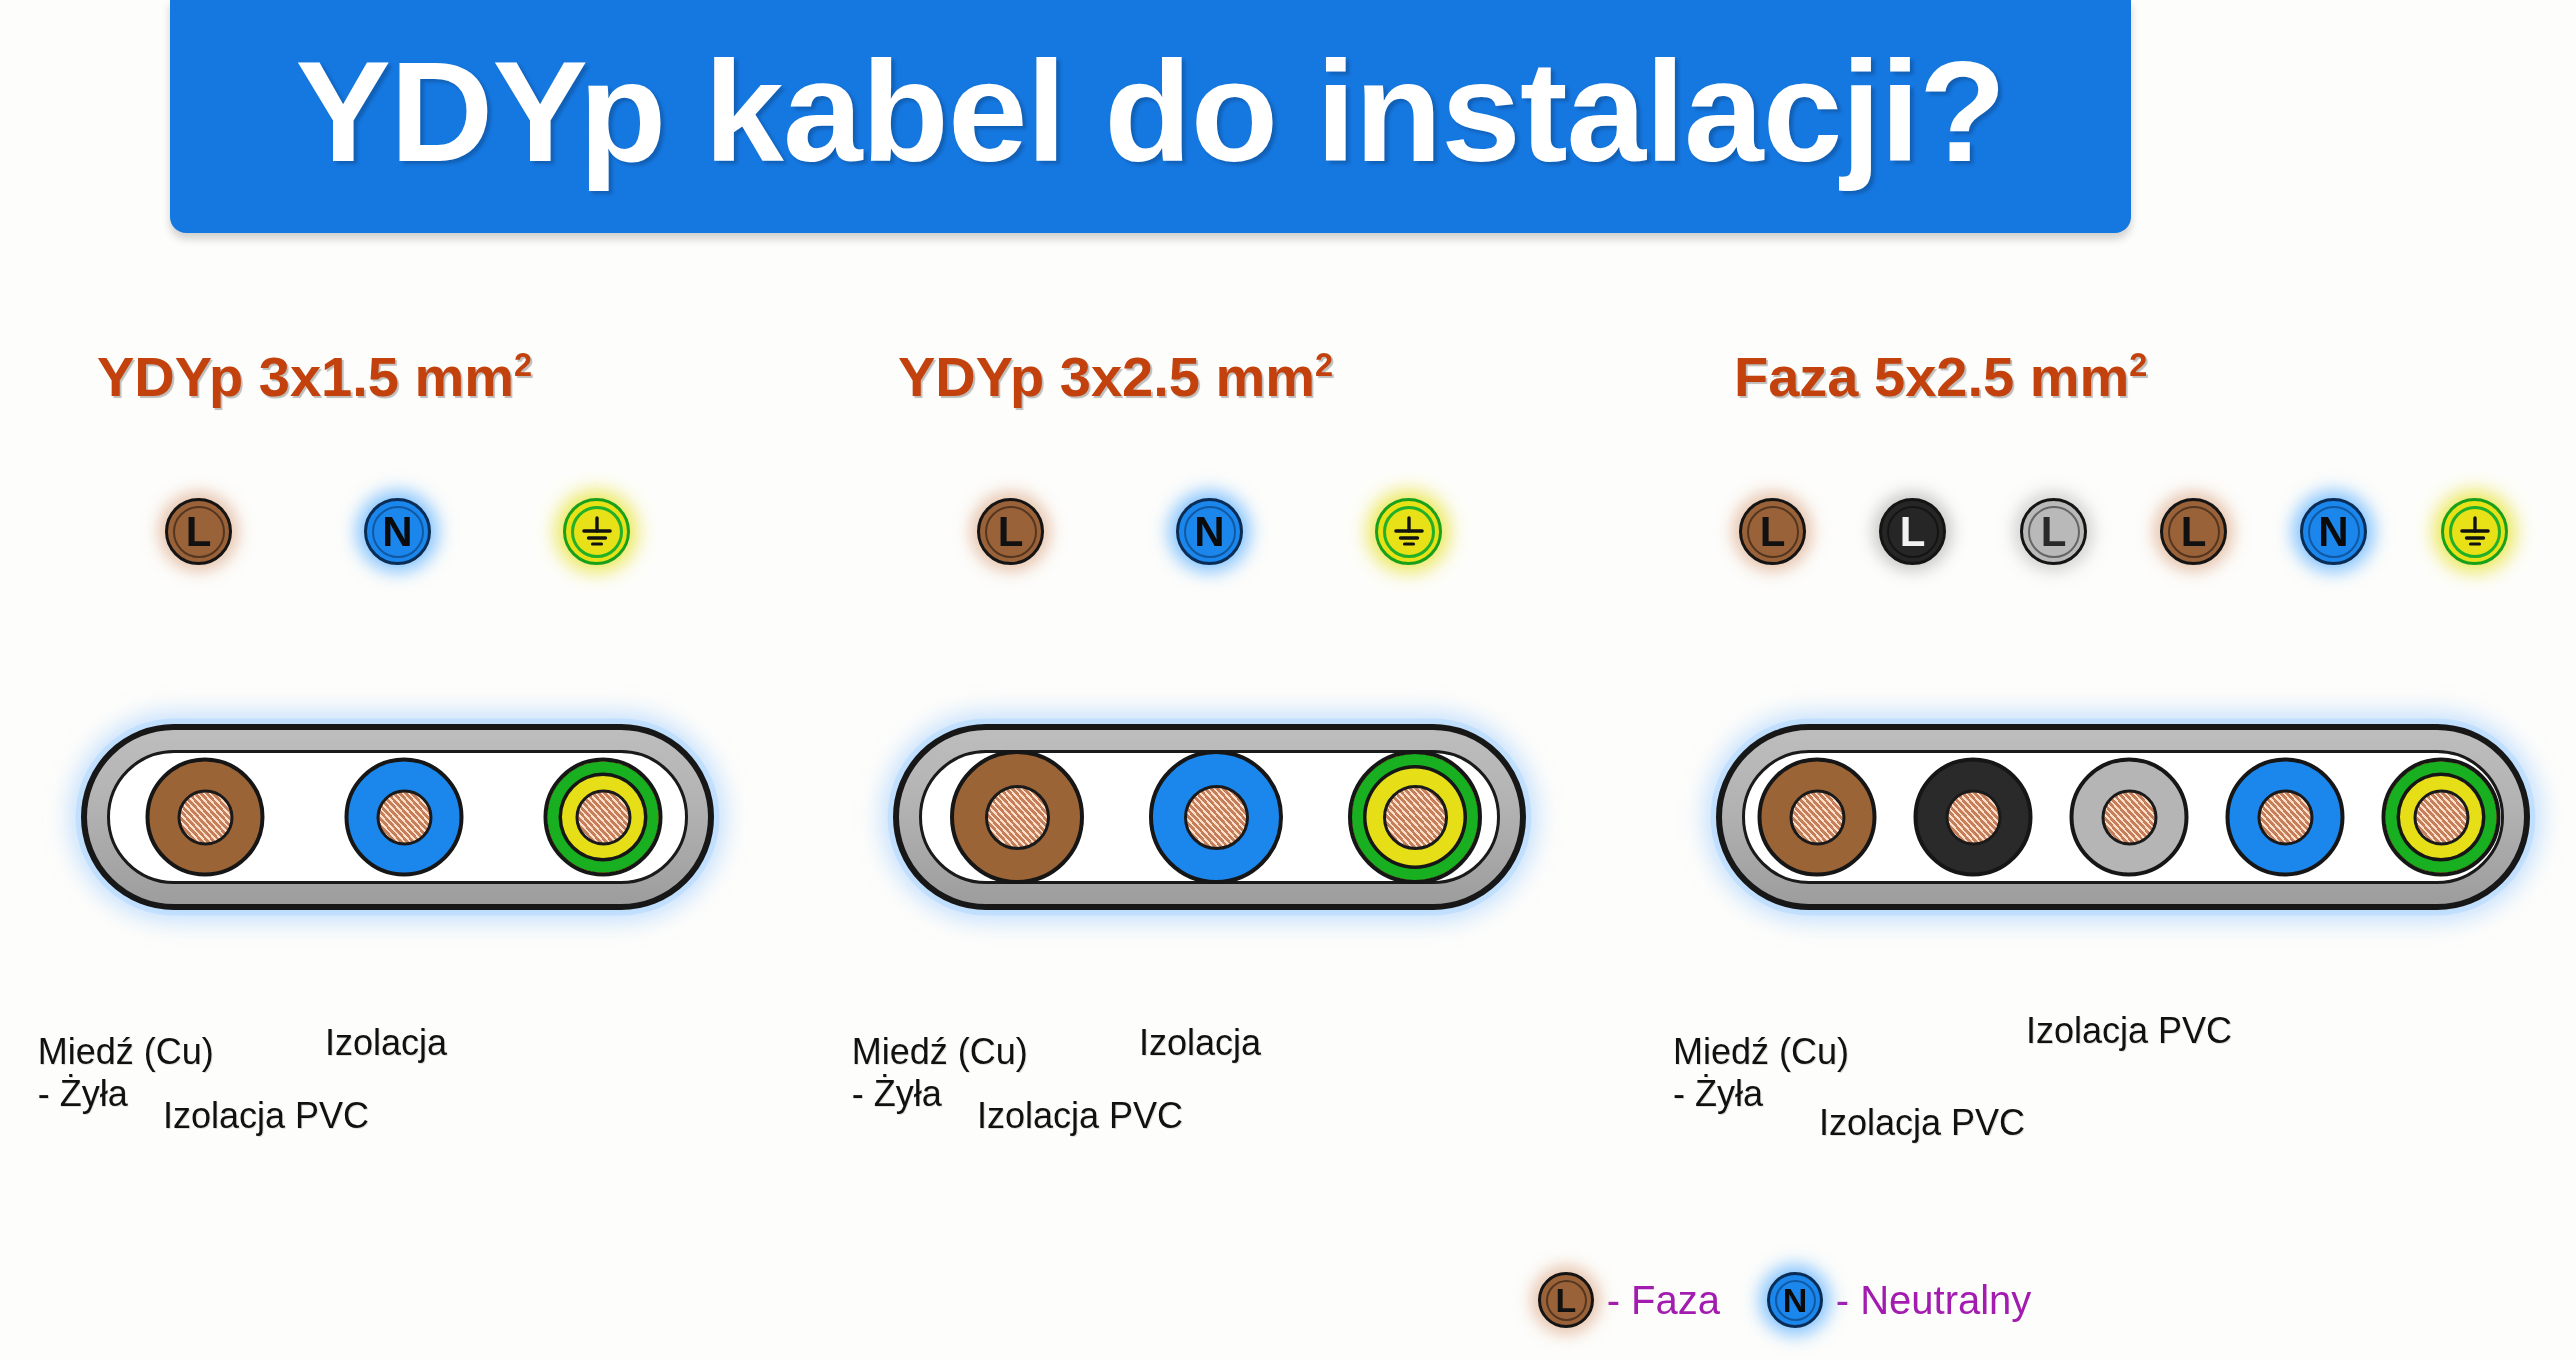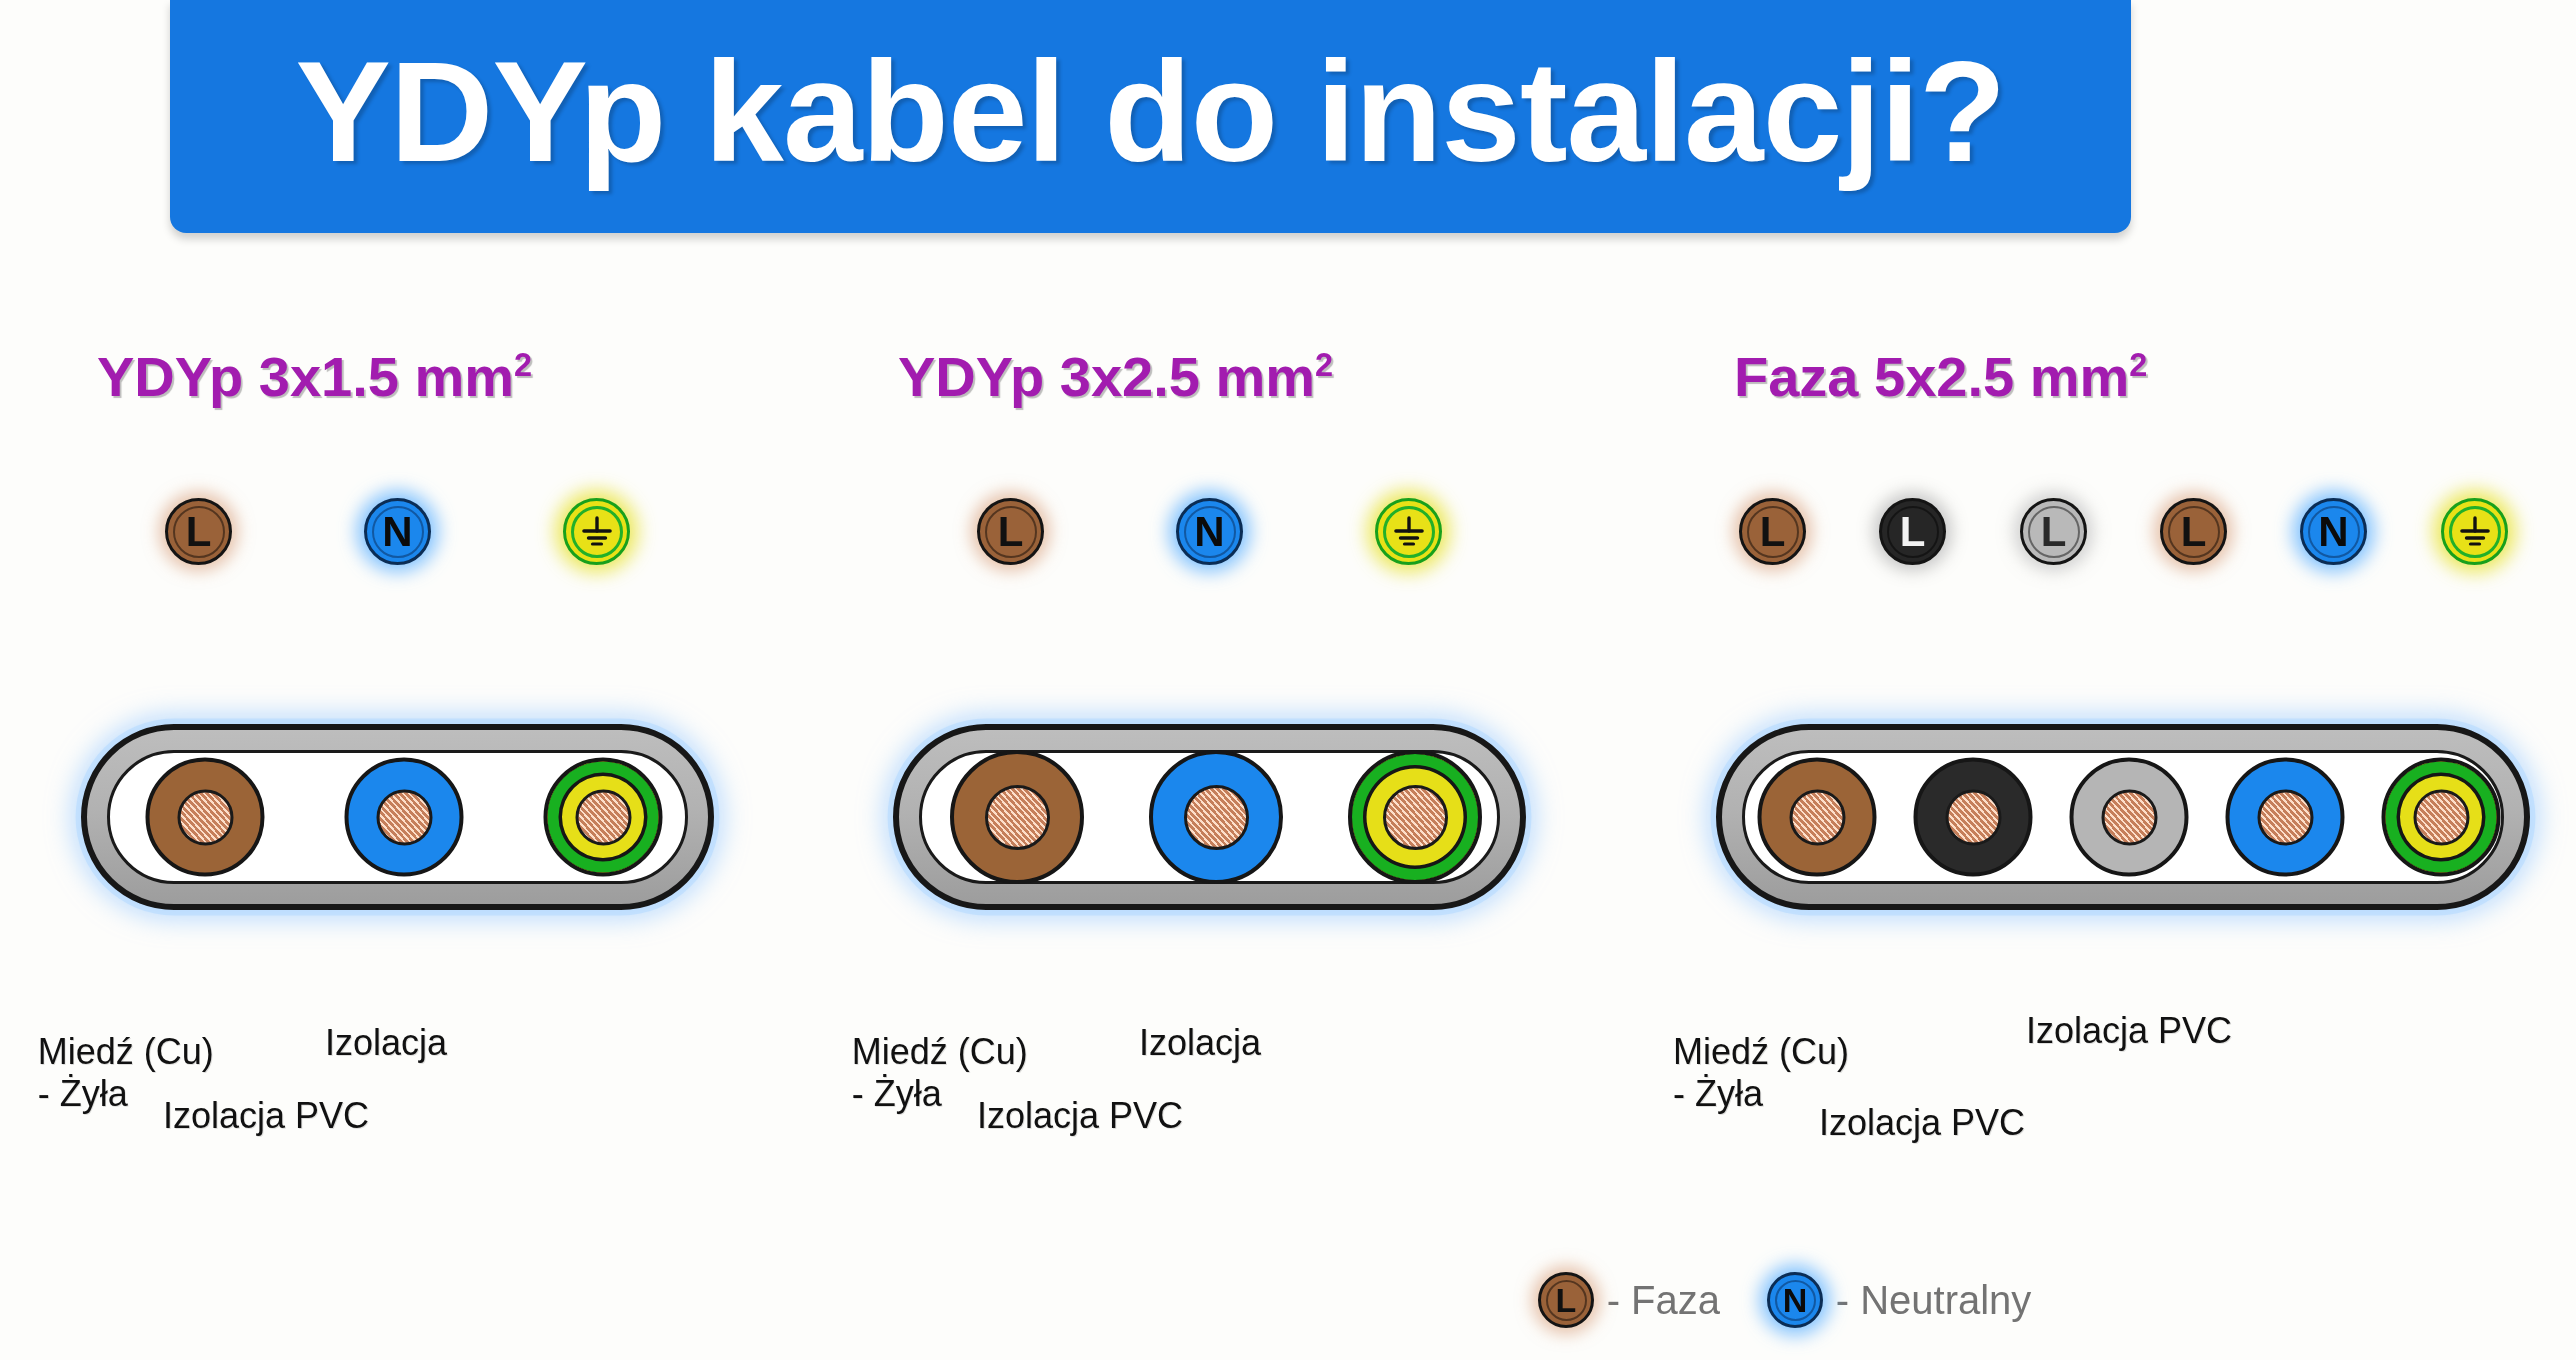--- a/index.html
+++ b/index.html
@@ -48,21 +48,21 @@
   }
   #panel-0 { left: 54px;   width: 751px; }
   #panel-1 { left: 868px;  width: 751px; }
   #panel-2 { left: 1691px; width: 868px; }
 
   .cable-title {
     position: absolute;
     top: 0;
     font-size: 56px;
     font-weight: bold;
-    color: #a21caf;
+    color: #c2410c;
     white-space: nowrap;
     text-shadow: 1.8px 1.8px 0.9px rgba(0,0,0,0.25);
   }
   #panel-0 .cable-title { left: 43px; }
   #panel-1 .cable-title { left: 30px; }
   #panel-2 .cable-title { left: 43px; }
   .cable-title sup { font-size: 0.58em; vertical-align: super; }
 
   
   .badge-row {
@@ -195,21 +195,21 @@
   }
   .legend-item .badge {
     position: relative;
     width: 56px; height: 56px;
     font-size: 34px;
     border-width: 3.6px;
   }
   .legend-item .badge.ground { font-size: 25px; letter-spacing: 0.5px; }
   .legend-text {
     font-size: 40px;
-    color: #737373;
+    color: #a21caf;
     white-space: nowrap;
   }
 </style>
 </head>
 <body>
 
 <div id="title-banner">
   <div id="title-text">YDYp kabel do instalacji?</div>
 </div>
 

